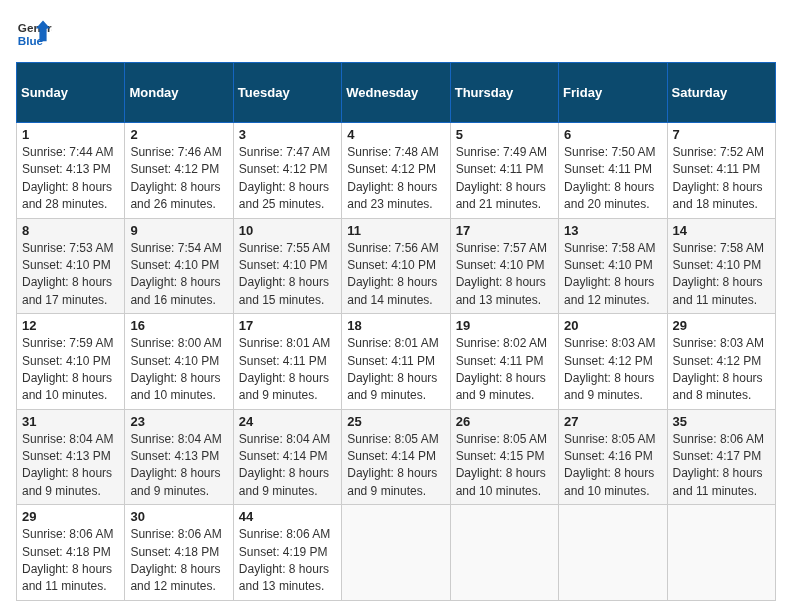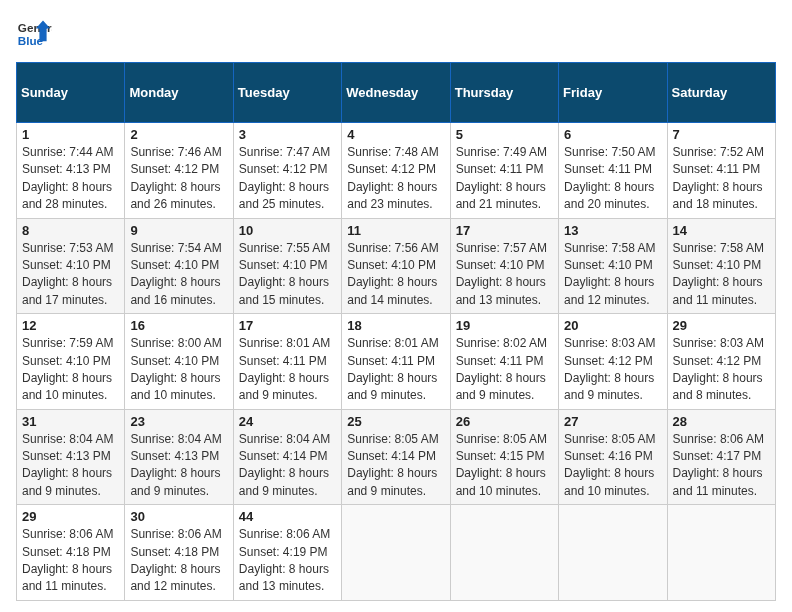--- a/index.html
+++ b/index.html
@@ -217,21 +217,21 @@
         </td>
         <td>
           <span class="day-number">26</span>
           <div class="day-info">Sunrise: 8:05 AM<br>Sunset: 4:15 PM<br>Daylight: 8 hours and 10 minutes.</div>
         </td>
         <td>
           <span class="day-number">27</span>
           <div class="day-info">Sunrise: 8:05 AM<br>Sunset: 4:16 PM<br>Daylight: 8 hours and 10 minutes.</div>
         </td>
         <td>
-          <span class="day-number">28</span>
+          <span class="day-number">35</span>
           <div class="day-info">Sunrise: 8:06 AM<br>Sunset: 4:17 PM<br>Daylight: 8 hours and 11 minutes.</div>
         </td>
       </tr>
       <tr>
         <td>
           <span class="day-number">29</span>
           <div class="day-info">Sunrise: 8:06 AM<br>Sunset: 4:18 PM<br>Daylight: 8 hours and 11 minutes.</div>
         </td>
         <td>
           <span class="day-number">30</span>

